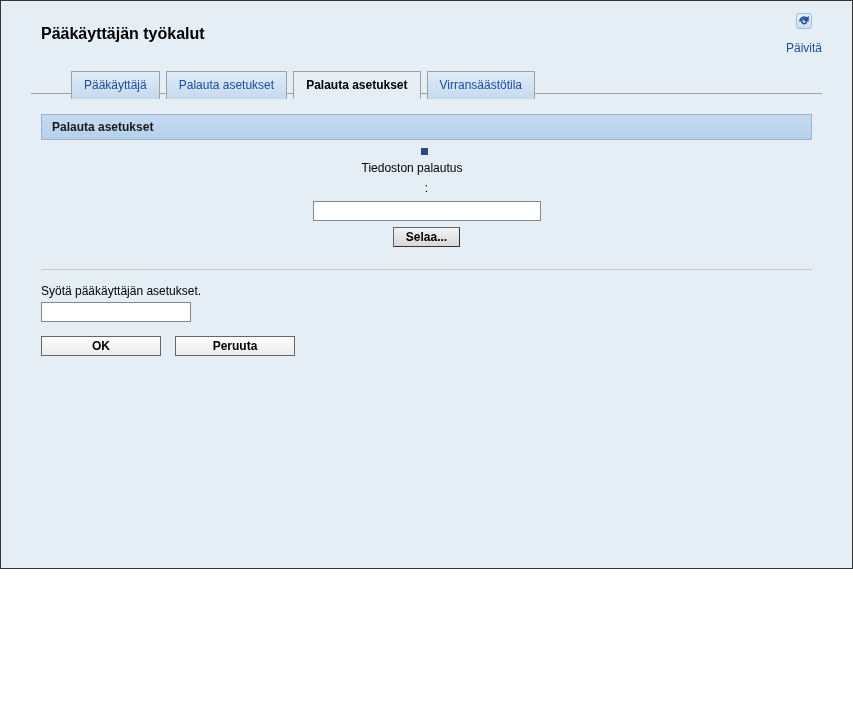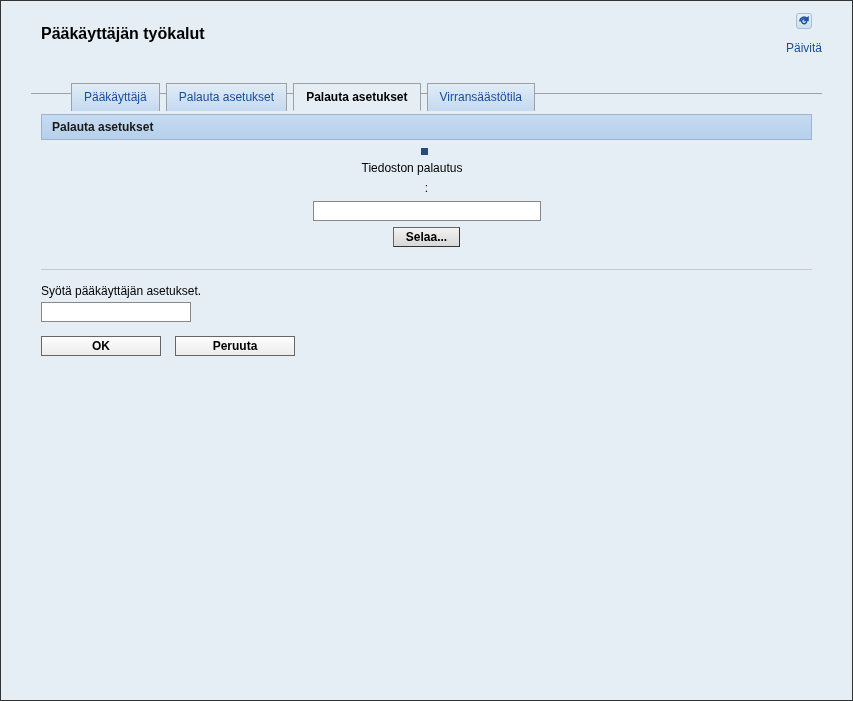--- a/index.html
+++ b/index.html
@@ -10,21 +10,21 @@
     body {
       font-family: Arial, Helvetica, sans-serif;
       font-size: 12px;
       background: #ffffff;
       width: 853px;
       height: 701px;
       overflow: hidden;
     }
     .outer-frame {
       width: 853px;
-      height: 701px;
+      height: 569px;
       border: 1px solid #333;
       background: #e6eef5;
       padding: 12px 0 0 0;
     }
     .header-row {
       display: flex;
       justify-content: space-between;
       align-items: center;
       padding: 0 30px 10px 40px;
     }
@@ -64,21 +64,21 @@
       margin: 0 30px;
     }
     .tab {
       padding: 6px 12px;
       border: 1px solid #a0a0a0;
       border-bottom: none;
       background: linear-gradient(#e0ecf7, #c5d9ef);
       color: #1a4fa0;
       cursor: pointer;
       position: relative;
-      top: 18px;
+      top: 6px;
       font-size: 12px;
     }
     .tab.active {
       background: #e6eef5;
       color: #000;
       font-weight: bold;
       border-bottom: 1px solid #e6eef5;
     }
     .content {
       padding: 20px 40px;

